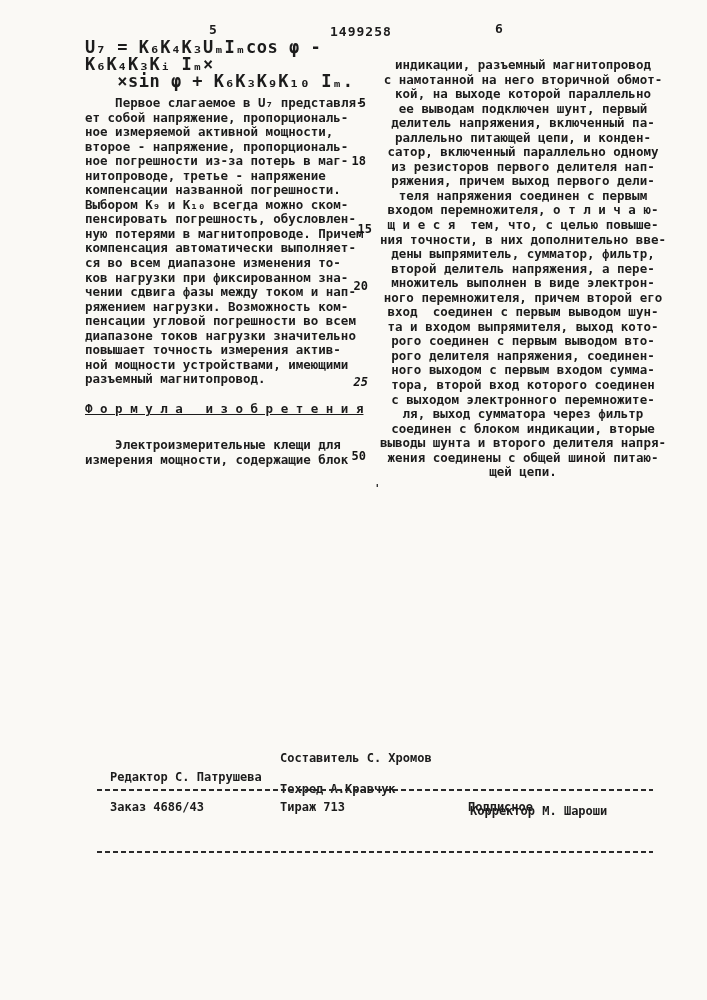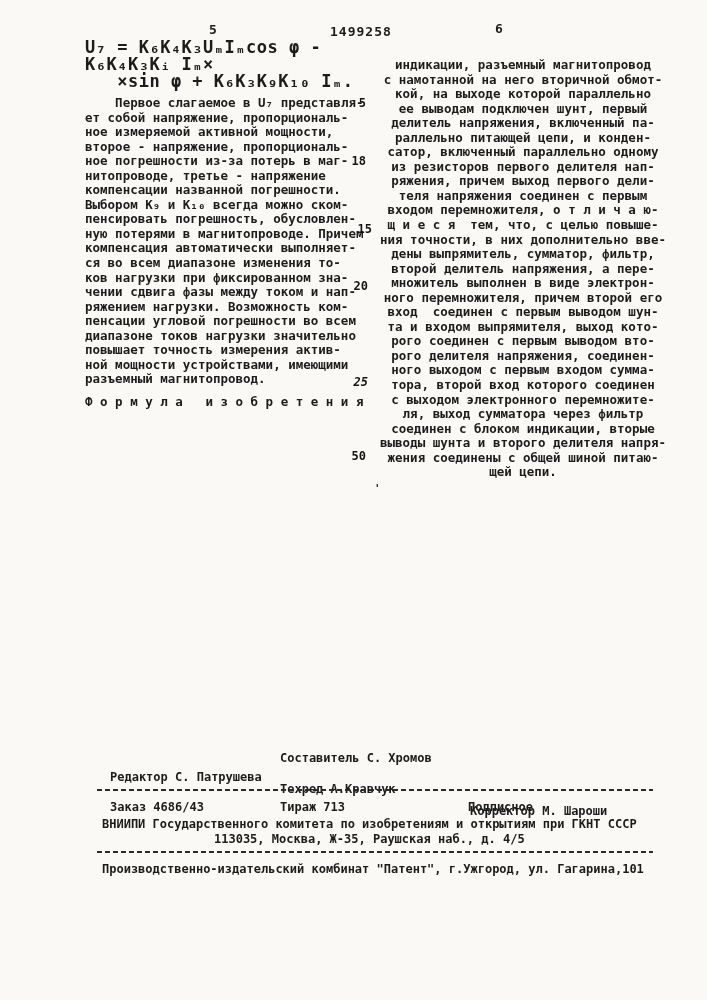--- a/index.html
+++ b/index.html
@@ -22,22 +22,23 @@
     font-size:17px;line-height:17px;
     white-space:pre-wrap;letter-spacing:0.5px;
   }
   .bodytext{
     font-size:12.5px;line-height:14.55px;
     white-space:pre-wrap;
   }
   .col{width:300px;}
   .heading{
     font-size:12.5px;line-height:14.55px;
-    margin-top:8px;margin-bottom:22px;
+    margin-top:15px;margin-bottom:22px;
     white-space:pre-wrap;
+    text-decoration:underline;
   }
   .linenum{
     font-size:12px;width:20px;text-align:right;
     color:#141414;
   }
   .foot{
     font-size:12px;line-height:14px;white-space:pre;
   }
   .dash{
     height:2px;width:556px;left:97px;
@@ -72,20 +73,22 @@
 ся во всем диапазоне изменения то-
 ков нагрузки при фиксированном зна-
 чении сдвига фазы между током и нап-
 ряжением нагрузки. Возможность ком-
 пенсации угловой погрешности во всем
 диапазоне токов нагрузки значительно
 повышает точность измерения актив-
 ной мощности устройствами, имеющими
 разъемный магнитопровод.</div>
     <div class="heading">Ф о р м у л а   и з о б р е т е н и я</div>
+    <div class="bodytext">    Электроизмерительные клещи для
+измерения мощности, содержащие блок</div>
   </div>
 
   <div class="abs col bodytext" style="left:373px;top:58px;text-align:center;">индикации, разъемный магнитопровод
 с намотанной на него вторичной обмот-
 кой, на выходе которой параллельно
 ее выводам подключен шунт, первый
 делитель напряжения, включенный па-
 раллельно питающей цепи, и конден-
 сатор, включенный параллельно одному
 из резисторов первого делителя нап-
@@ -125,20 +128,17 @@
   <span class="abs foot" style="left:110px;top:770px;">Редактор С. Патрушева</span>
   <span class="abs foot" style="left:280px;top:770px;margin-top:12px;">Техред А.Кравчук</span>
   <span class="abs foot" style="left:450px;top:804px;padding-left:20px;">Корректор М. Шароши</span>
 
   <div class="abs dash" style="top:789px;"></div>
 
   <span class="abs foot" style="left:110px;top:800px;">Заказ 4686/43</span>
   <span class="abs foot" style="left:280px;top:800px;">Тираж 713</span>
   <span class="abs foot" style="left:452px;top:800px;padding-left:16px;">Подписное</span>
 
-  <span class="abs foot" style="left:102px;top:817px;">ВНИИПИ Государственного комитета по изобретениям и открытиям при ГКНТ СССР</span>
-  <span class="abs foot" style="left:214px;top:832px;">113035, Москва, Ж-35, Раушская наб., д. 4/5</span>
 
   <div class="abs dash" style="top:851px;"></div>
 
-  <span class="abs foot" style="left:102px;top:862px;">Производственно-издательский комбинат "Патент", г.Ужгород, ул. Гагарина,101</span>
 
 </div>
 
 </body></html>

